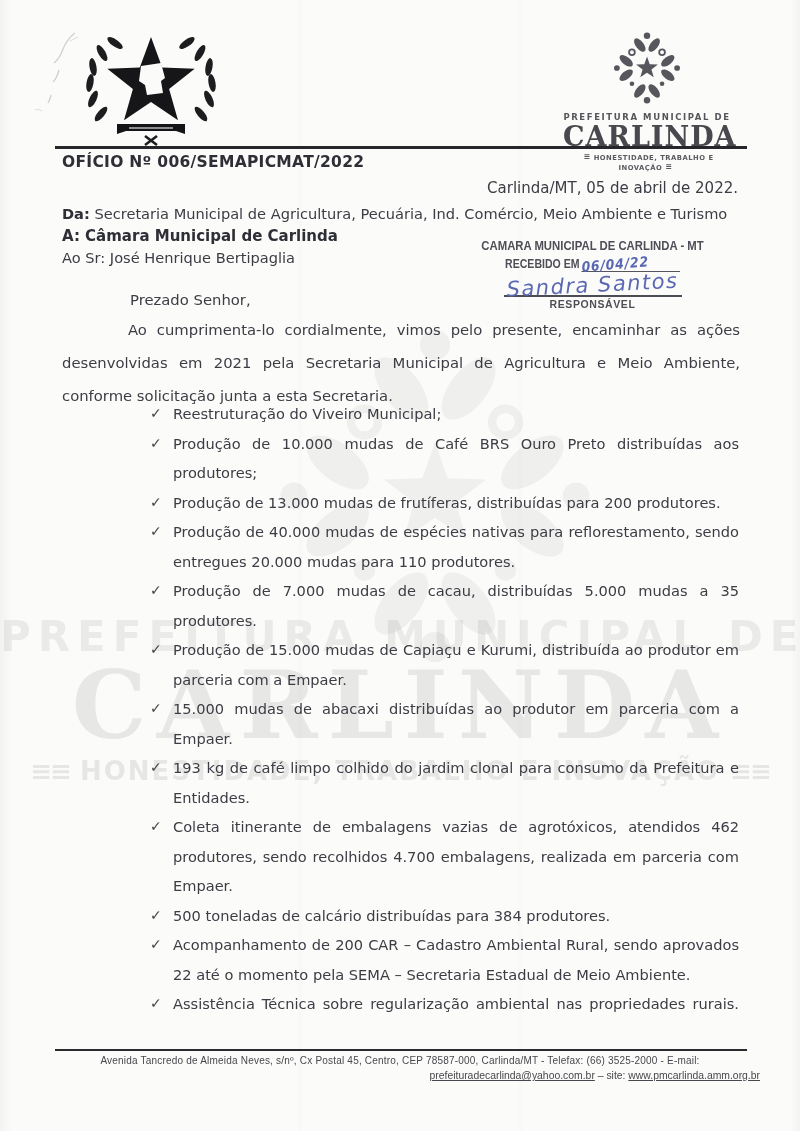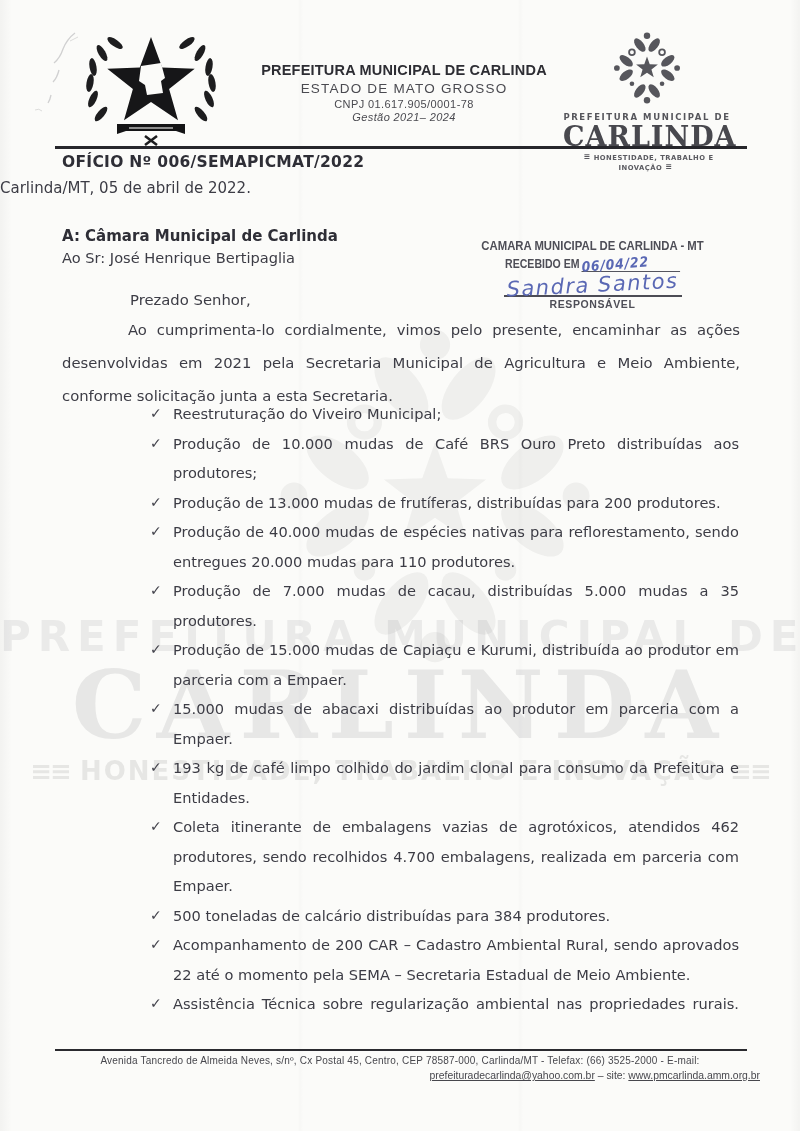--- a/index.html
+++ b/index.html
@@ -40,21 +40,21 @@
   .hlogo svg { width:72px; height:76px; }
   .hlogo-label { font-size:8.5px; font-weight:bold; letter-spacing:1.6px; color:#55555b; margin-top:2px; }
   .hlogo-name  { font-family:"DejaVu Serif", serif; font-weight:bold; font-size:27px; letter-spacing:1px; color:#48484e; line-height:1; margin-top:1px; }
   .hlogo-motto { font-size:6.8px; font-weight:bold; letter-spacing:0.5px; color:#5a5a60; margin-top:2px; }
   .hlogo-motto::before, .hlogo-motto::after { content:"≡"; margin:0 3px; font-size:8px; vertical-align:1px; }
 
   .top-rule { left:55px; top:146px; width:692px; height:3px; background:#26262b; z-index:1; }
 
   
   .oficio { left:62px; top:153px; font-weight:bold; font-size:15.5px; color:#2e2e36; letter-spacing:0.3px; z-index:1; }
-  .dateline-doc { left:0; top:179px; width:738px; text-align:left; font-size:15px; z-index:1; }
+  .dateline-doc { left:0; top:179px; width:738px; text-align:right; font-size:15px; z-index:1; }
   .from { left:62px; top:205px; width:690px; font-size:14.6px; z-index:1; }
   .from b { font-weight:bold; color:#2e2e36; }
   .to   { left:62px; top:227px; font-weight:bold; font-size:15px; color:#2e2e36; z-index:1; }
   .attn { left:62px; top:249px; font-size:14.6px; z-index:1; }
 
   
   .stamp { left:440px; top:238px; width:305px; text-align:center; z-index:2; }
   .stamp .s1 { font-family:"Liberation Sans", sans-serif; font-weight:bold; font-size:13.5px; color:#4e4e57;
                transform:scaleX(0.84); transform-origin:center; letter-spacing:0; white-space:nowrap; }
   .stamp .s2 { margin-top:2px; font-family:"Liberation Sans", sans-serif; font-weight:bold; font-size:12px; color:#4e4e57;
@@ -145,40 +145,38 @@
         <ellipse cx="116" cy="15" rx="3.5" ry="9" transform="rotate(55 116 15)"></ellipse>
       </g>
       <path fill="#161618" d="M80,9 L91.2,39.6 L123.7,40.8 L98.1,60.9 L107,92.2 L80,74 L53,92.2 L61.9,60.9 L36.3,40.8 L68.8,39.6 Z"></path>
       <path fill="#fbfbf9" d="M70,38 l20,-3 l4,15 l-4,3 l2,12 l-16,2 l-2,-10 l-6,-4 z"></path>
       <path fill="#141416" d="M46,96 h68 v10 l-9,-3 h-50 l-9,3 z"></path>
       <rect x="58" y="99" width="44" height="2" fill="#8d8d8d"></rect>
       <path d="M74,108 l12,9 M86,108 l-12,9" stroke="#1d1d1f" stroke-width="2.5" fill="none"></path>
     </svg>
   </div>
 
-  <div class="abs hcenter">
-    <div class="org">PREFEITURA MUNICIPAL DE CARLINDA</div>
-    <div class="state">ESTADO DE MATO GROSSO</div>
-    <div class="cnpj">CNPJ 01.617.905/0001-78</div>
-    <div class="term">Gestão 2021– 2024</div>
-  </div>
 
   <div class="abs hlogo">
     <svg viewBox="0 0 100 106">
         <use href="#emblem"></use>
       </svg>
     <div class="hlogo-label">PREFEITURA MUNICIPAL DE</div>
     <div class="hlogo-name">CARLINDA</div>
     <div class="hlogo-motto">HONESTIDADE, TRABALHO E INOVAÇÃO</div>
   </div>
 
   <div class="abs top-rule"></div>
 
   <div class="abs oficio">OFÍCIO Nº 006/SEMAPICMAT/2022</div>
   <div class="abs dateline-doc">Carlinda/MT, 05 de abril de 2022.</div>
+  <div class="abs from">
+    <b>Da:</b>
+    <span>Secretaria Municipal de Agricultura,  Pecuária, Ind. Comércio, Meio Ambiente e Turismo</span>
+  </div>
   <div class="abs to">A: Câmara Municipal de Carlinda</div>
   <div class="abs attn">Ao Sr: José Henrique Bertipaglia</div>
 
   <div class="abs stamp">
     <div class="s1">CAMARA MUNICIPAL DE CARLINDA - MT</div>
     <div class="s2">
       <span>RECEBIDO EM</span><span class="dline"><span class="hw hw-date">06/04/22</span></span>
     </div>
     <div class="hw sig">Sandra Santos</div>
     <div class="sigline"></div>

